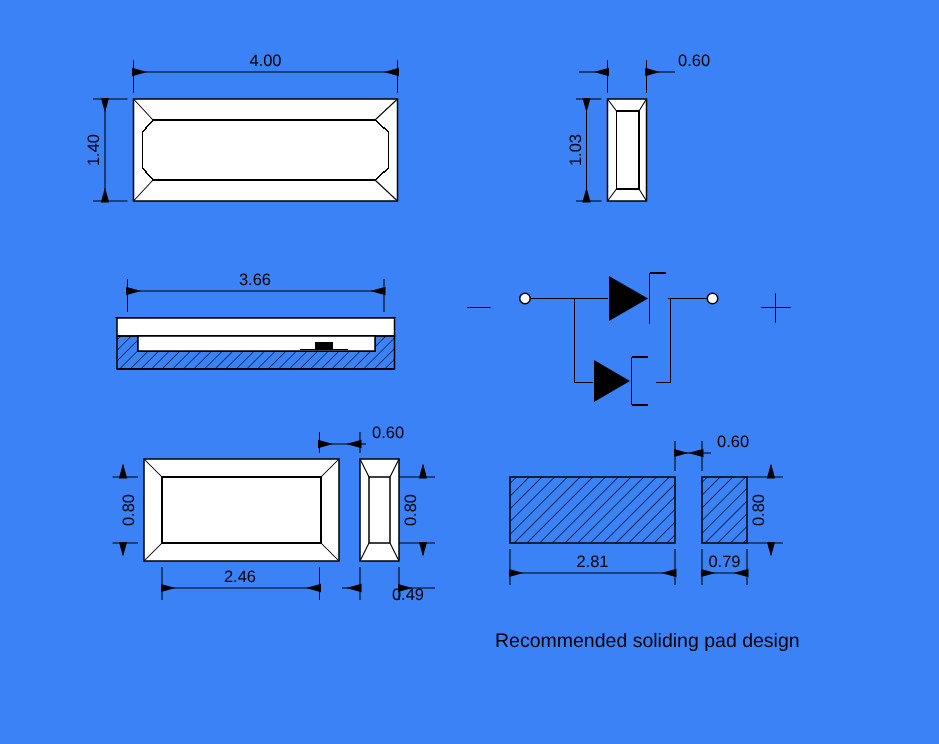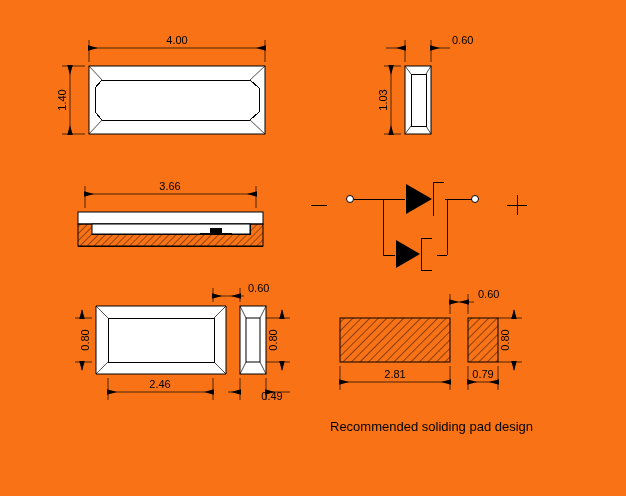--- a/index.html
+++ b/index.html
@@ -7,21 +7,21 @@
     padding: 0;
     background: #ffffff;
   }
   body {
     font-family: "Liberation Sans", sans-serif;
   }
   #sheet {
     position: relative;
     width: 626px;
     height: 496px;
-    background: #f97316;
+    background: #3b82f6;
     overflow: hidden;
     text-decoration: underline;
   }
   #sheet svg {
     position: absolute;
     left: 0;
     top: 0;
   }
   .dimtext {
     font-family: "Liberation Sans", sans-serif;

